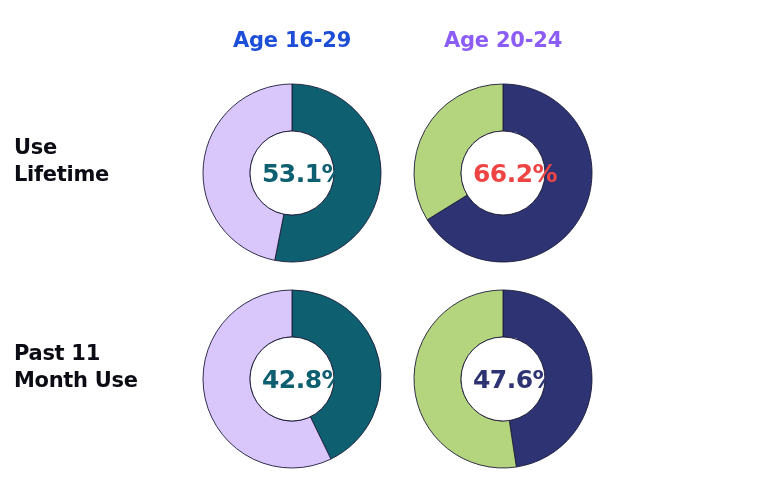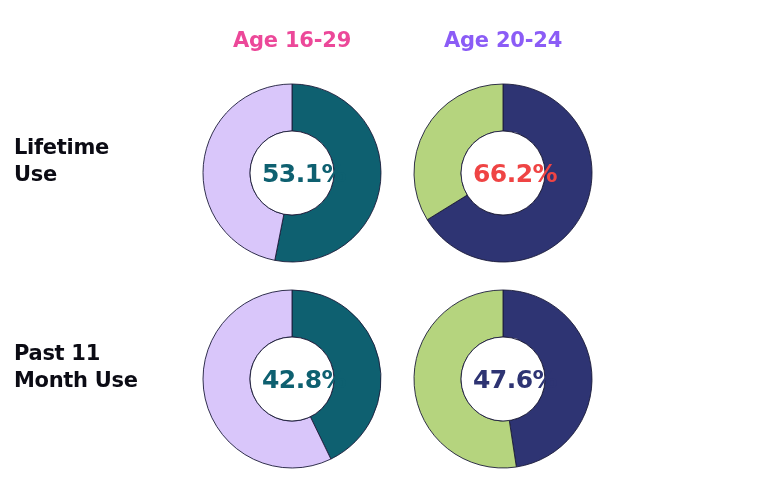--- a/index.html
+++ b/index.html
@@ -76,26 +76,26 @@
     font-weight: bold;
     letter-spacing: -0.5px;
     pointer-events: none;
   }
 </style>
 </head>
 <body>
 
 <div id="stage" style="background: rgb(255, 255, 255);">
 
-  <div class="col-header" id="col-header-0" style="color: #ec4899;">Age 16-29</div>
+  <div class="col-header" id="col-header-0" style="color: #1d4ed8;">Age 16-29</div>
   <div class="col-header" id="col-header-1" style="color: #8b5cf6;">Age 20-24</div>
 
   <div class="row-label" id="row-label-0" style="color: rgb(11, 11, 20);">
+    <span class="line">Use</span>
     <span class="line">Lifetime</span>
-    <span class="line">Use</span>
   </div>
   <div class="row-label" id="row-label-1" style="color: rgb(11, 11, 20);">
     <span class="line">Past 11</span>
     <span class="line">Month Use</span>
   </div>
 
   <div class="donut-wrap" id="donut-0" style="left:200px; top:81px;">
     <svg viewBox="0 0 184 184">
         <path d="M 92 3 A 89 89 0 1 1 74.77409734347346 179.31705605245673 L 83.87092234186387 133.20580173262005 A 42 42 0 1 0 92 50 Z" fill="#0e6070" stroke="#1c1c3a" stroke-width="0.9"></path>
         <path d="M 74.77409734347346 179.31705605245673 A 89 89 0 0 1 91.99999999999999 3 L 91.99999999999999 50 A 42 42 0 0 0 83.87092234186387 133.20580173262005 Z" fill="#d9c6fa" stroke="#1c1c3a" stroke-width="0.9"></path>

